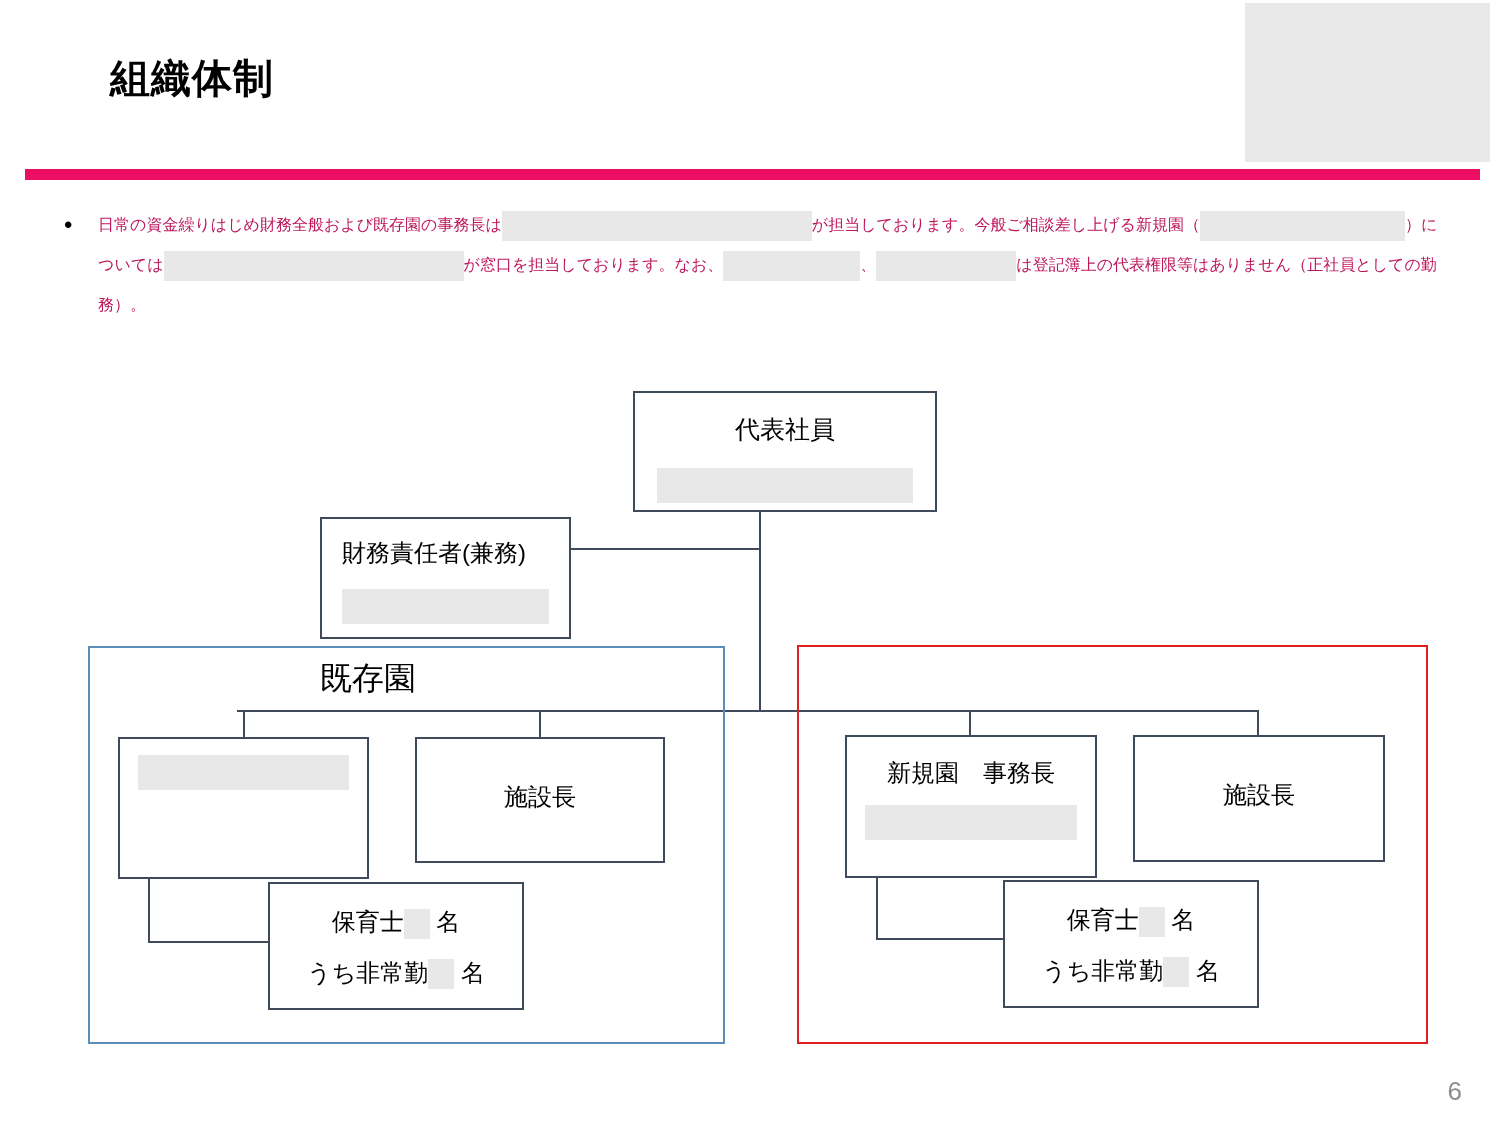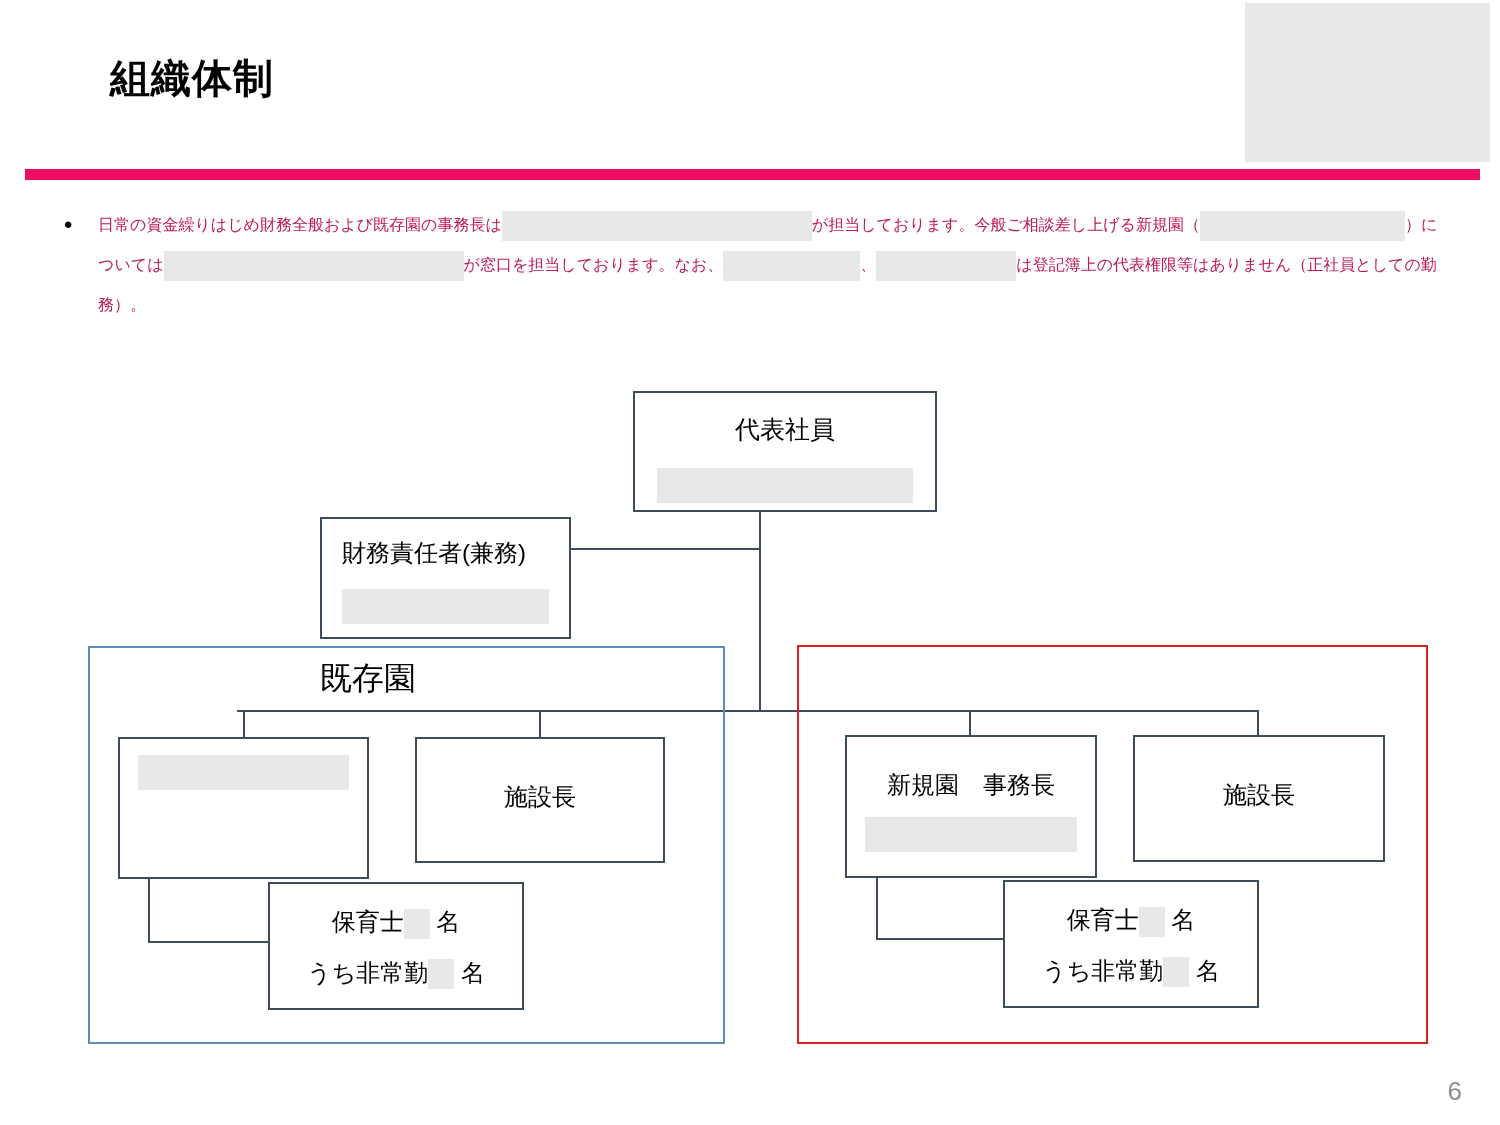--- a/index.html
+++ b/index.html
@@ -169,21 +169,21 @@
   #node-exist-shisetsu { left: 415px; top: 737px; width: 250px; height: 126px; }
   #node-exist-shisetsu .node-title { margin-top: 42px; font-size: 24px; }
 
   #node-exist-staff { left: 268px; top: 882px; width: 256px; height: 128px; }
   #node-exist-staff .line { text-align: center; font-size: 24px; white-space: nowrap; }
   #node-exist-staff .line1 { margin-top: 22px; }
   #node-exist-staff .line2 { margin-top: 18px; }
 
   
   #node-new-jimu  { left: 845px; top: 735px; width: 252px; height: 143px; }
-  #node-new-jimu .node-title { margin-top: 32px; font-size: 24px; }
+  #node-new-jimu .node-title { margin-top: 20px; font-size: 24px; }
   #node-new-jimu .node-redact { margin: 16px 18px 0 18px; }
 
   #node-new-shisetsu { left: 1133px; top: 735px; width: 252px; height: 127px; }
   #node-new-shisetsu .node-title { margin-top: 42px; font-size: 24px; }
 
   #node-new-staff { left: 1003px; top: 880px; width: 256px; height: 128px; }
   #node-new-staff .line { text-align: center; font-size: 24px; white-space: nowrap; }
   #node-new-staff .line1 { margin-top: 22px; }
   #node-new-staff .line2 { margin-top: 18px; }
 

